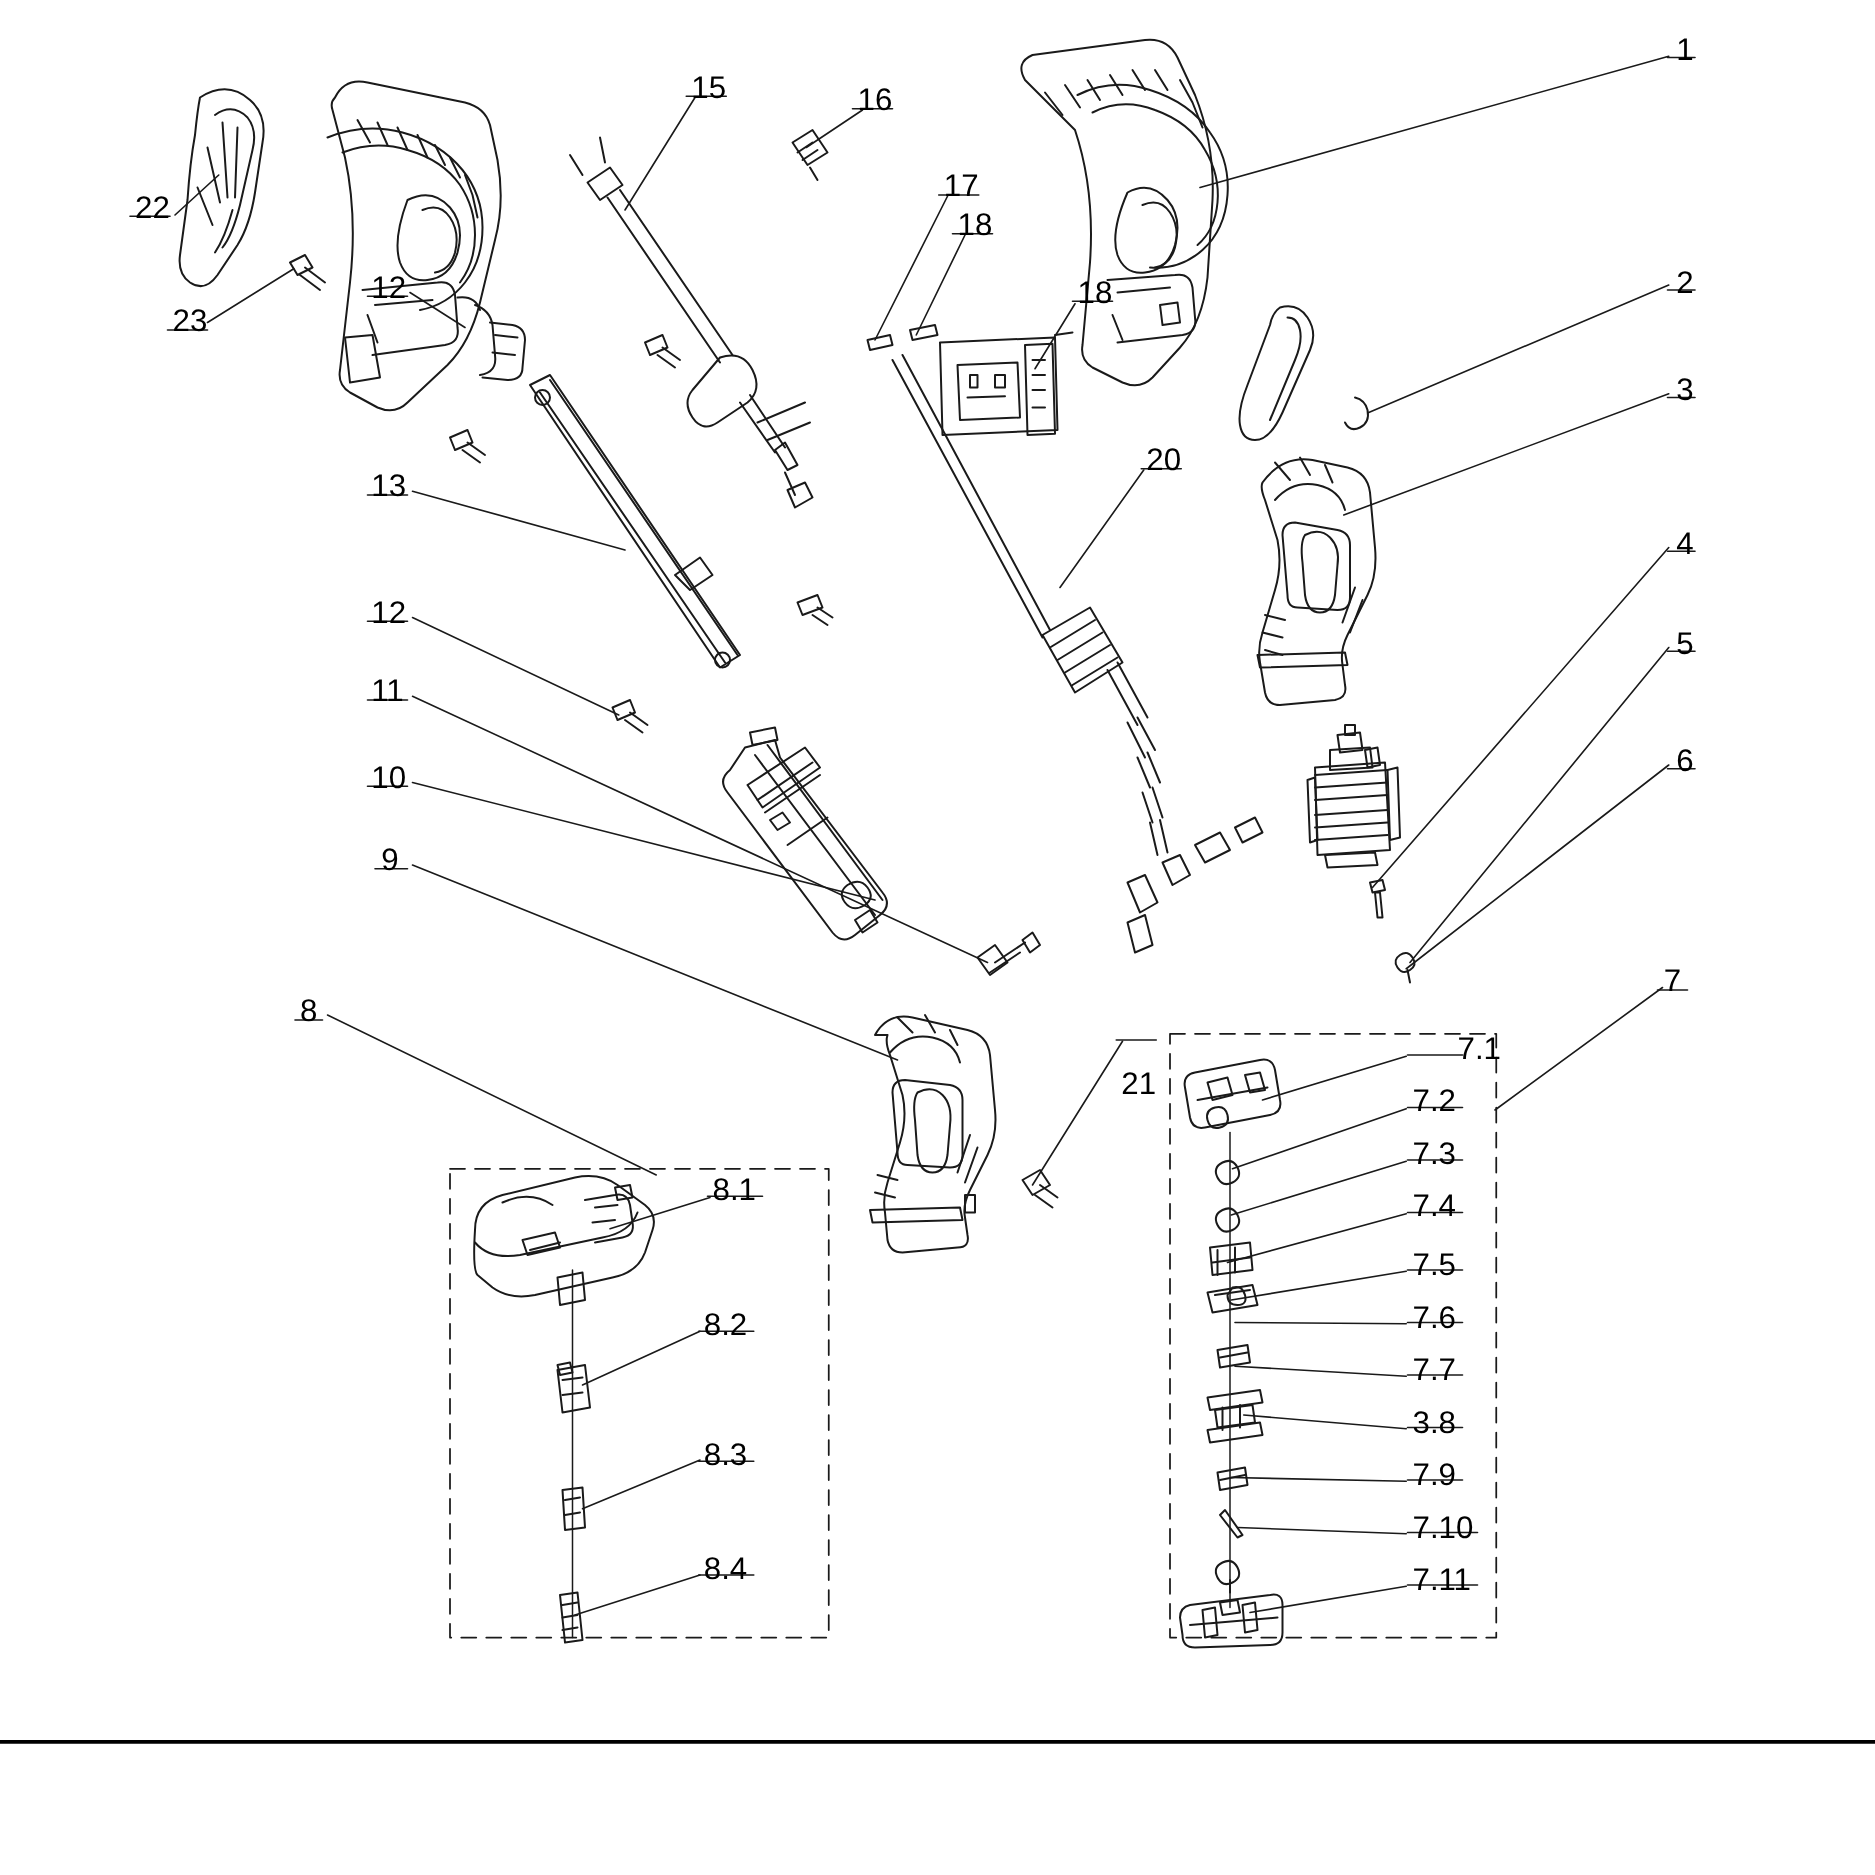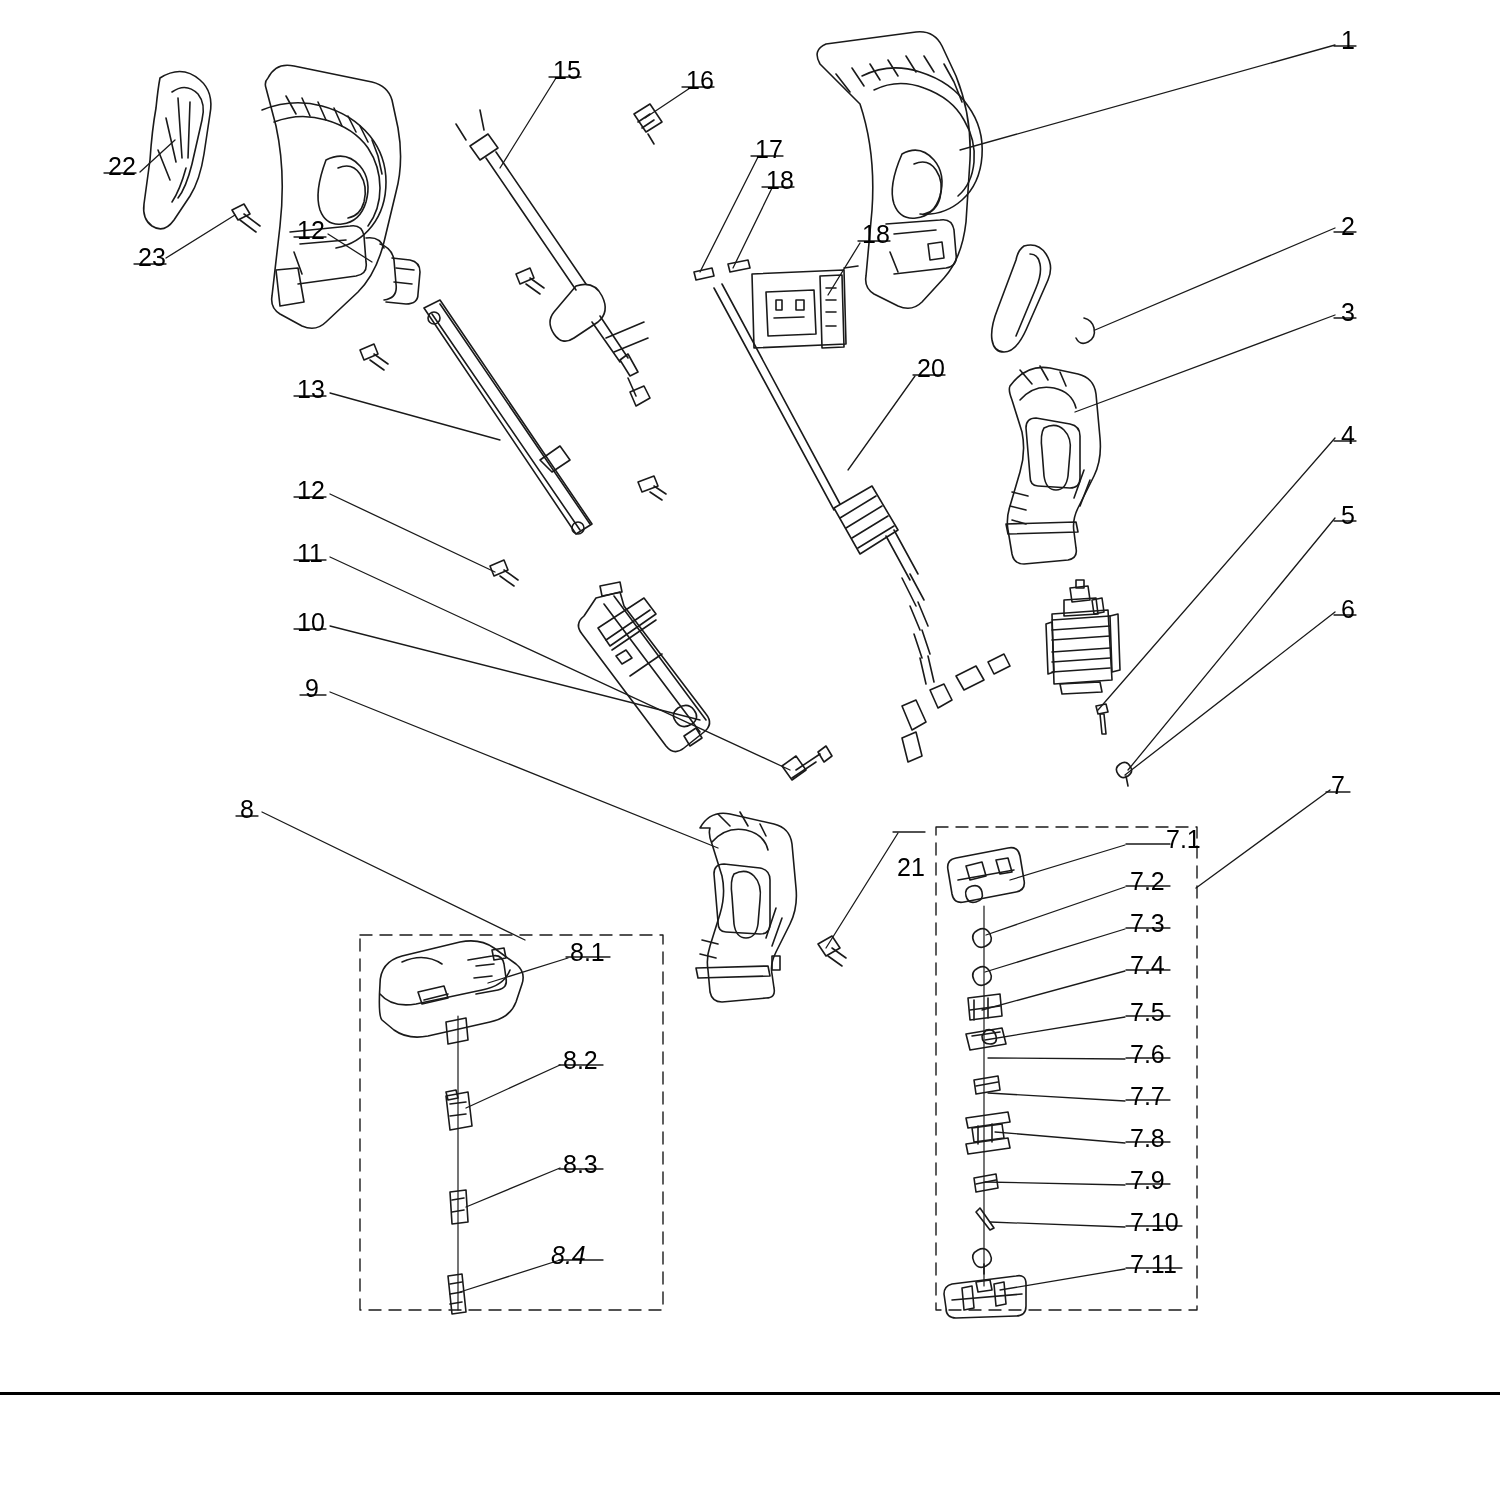--- a/index.html
+++ b/index.html
@@ -455,30 +455,30 @@
   <div class="callout-label" style="left:766px;  top:168px;">18</div>
   <div class="callout-label" style="left:862px;  top:222px;">18</div>
   <div class="callout-label" style="left:917px;  top:356px;">20</div>
   <div class="callout-label" style="left:897px;  top:855px;">21</div>
   <div class="callout-label" style="left:108px;  top:154px;">22</div>
   <div class="callout-label" style="left:138px;  top:245px;">23</div>
 
   <div class="callout-label" style="left:570px;  top:940px;">8.1</div>
   <div class="callout-label" style="left:563px;  top:1048px;">8.2</div>
   <div class="callout-label" style="left:563px;  top:1152px;">8.3</div>
-  <div class="callout-label" style="left:551px;  top:1243px;font-style:italic;">8.4</div>
+  <div class="callout-label" style="left:563px;  top:1243px;">8.4</div>
 
   <div class="callout-label" style="left:1130px; top:827px;margin-left:36px;">7.1</div>
   <div class="callout-label" style="left:1130px; top:869px;">7.2</div>
   <div class="callout-label" style="left:1130px; top:911px;">7.3</div>
   <div class="callout-label" style="left:1130px; top:953px;">7.4</div>
   <div class="callout-label" style="left:1130px; top:1000px;">7.5</div>
   <div class="callout-label" style="left:1130px; top:1042px;">7.6</div>
   <div class="callout-label" style="left:1130px; top:1084px;">7.7</div>
-  <div class="callout-label" style="left:1130px; top:1126px;">7.8</div>
+  <div class="callout-label" style="left:1130px; top:1126px;">3.8</div>
   <div class="callout-label" style="left:1130px; top:1168px;">7.9</div>
   <div class="callout-label" style="left:1130px; top:1210px;">7.10</div>
   <div class="callout-label" style="left:1130px; top:1252px;">7.11</div>
 
   <div class="footer-bar">
     
     
   </div>
 
 </div>

